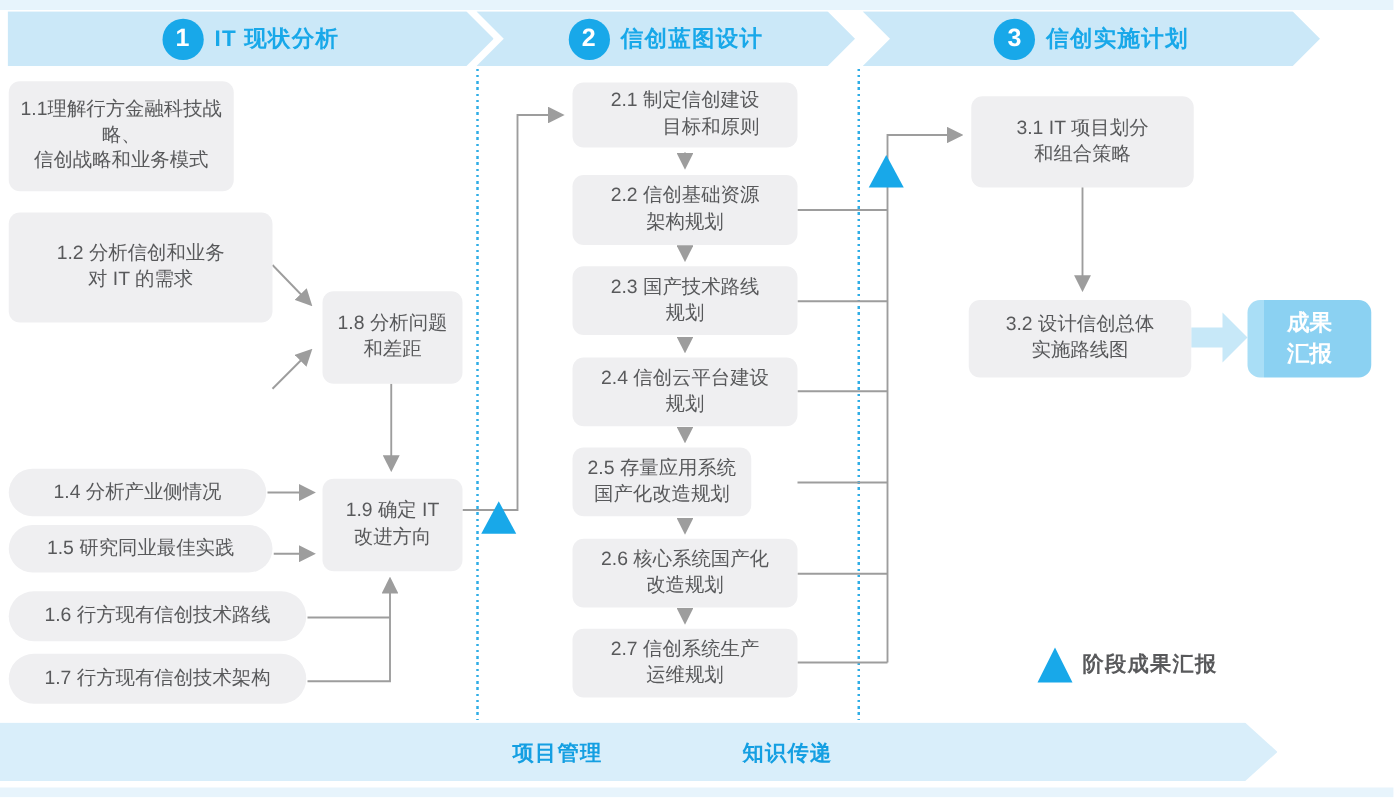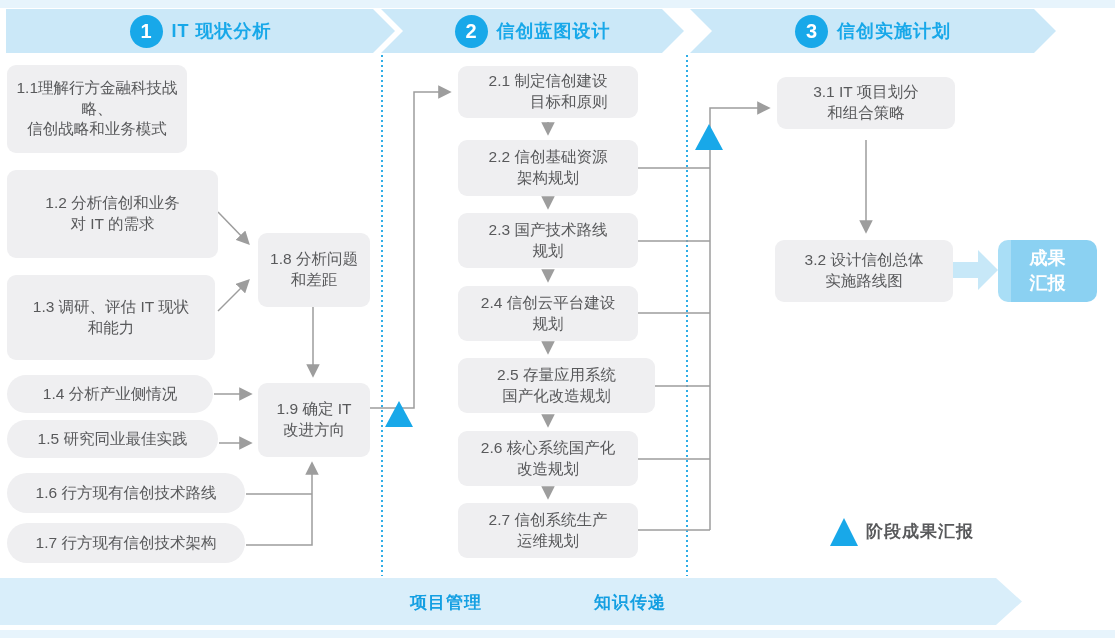--- a/index.html
+++ b/index.html
@@ -105,47 +105,45 @@
     <polygon points="385,427 413,427 399,401" fill="#18a8e9"></polygon>
     <polygon points="695,150 723,150 709,124" fill="#18a8e9"></polygon>
     <polygon points="830,546 858,546 844,518" fill="#18a8e9"></polygon>
     <polygon points="953,262 978,262 978,250 998,270 978,290 978,278 953,278" fill="#c7e8f8"></polygon>
   </svg>
 
   <div class="box" style="left:7px; top:65px; width:180px; height:88px;">1.1理解行方金融科技战略、
 信创战略和业务模式</div>
   <div class="box" style="left:7px; top:170px; width:211px; height:88px;">1.2 分析信创和业务
 对 IT 的需求</div>
-  <div class="box" style="left:7px; top:275px; width:208px; height:85px;">1.3 调研、评估 IT 现状
-和能力</div>
   <div class="box pill" style="left:7px; top:375px; width:206px; height:38px;">1.4 分析产业侧情况</div>
   <div class="box pill" style="left:7px; top:420px; width:211px; height:38px;">1.5 研究同业最佳实践</div>
   <div class="box pill" style="left:7px; top:473px; width:238px; height:40px;">1.6 行方现有信创技术路线</div>
   <div class="box pill" style="left:7px; top:523px; width:238px; height:40px;">1.7 行方现有信创技术架构</div>
   <div class="box" style="left:258px; top:233px; width:112px; height:74px;">1.8 分析问题
 和差距</div>
   <div class="box" style="left:258px; top:383px; width:112px; height:74px;">1.9 确定 IT
 改进方向</div>
 
   <div class="box" style="left:458px; top:66px; width:180px; height:52px;text-align:right;">2.1 制定信创建设
 目标和原则</div>
   <div class="box" style="left:458px; top:140px; width:180px; height:56px;">2.2 信创基础资源
 架构规划</div>
   <div class="box" style="left:458px; top:213px; width:180px; height:55px;">2.3 国产技术路线
 规划</div>
   <div class="box" style="left:458px; top:286px; width:180px; height:55px;">2.4 信创云平台建设
 规划</div>
-  <div class="box" style="left:458px; top:358px; width:197px; height:55px;text-align:center;">2.5 存量应用系统
+  <div class="box" style="left:458px; top:358px; width:143px; height:55px;text-align:center;">2.5 存量应用系统
 国产化改造规划</div>
   <div class="box" style="left:458px; top:431px; width:180px; height:55px;">2.6 核心系统国产化
 改造规划</div>
   <div class="box" style="left:458px; top:503px; width:180px; height:55px;">2.7 信创系统生产
 运维规划</div>
 
-  <div class="box" style="left:777px; top:77px; width:178px; height:52px;">3.1 IT 项目划分
+  <div class="box" style="left:777px; top:77px; width:178px; height:73px;">3.1 IT 项目划分
 和组合策略</div>
   <div class="box" style="left:775px; top:240px; width:178px; height:62px;">3.2 设计信创总体
 实施路线图</div>
   <div class="result">成果
 汇报</div>
 
   <div class="legend-label">阶段成果汇报</div>
 
   <div class="bbanner"></div>
   <div class="blabel" style="left:410px;">项目管理</div>

